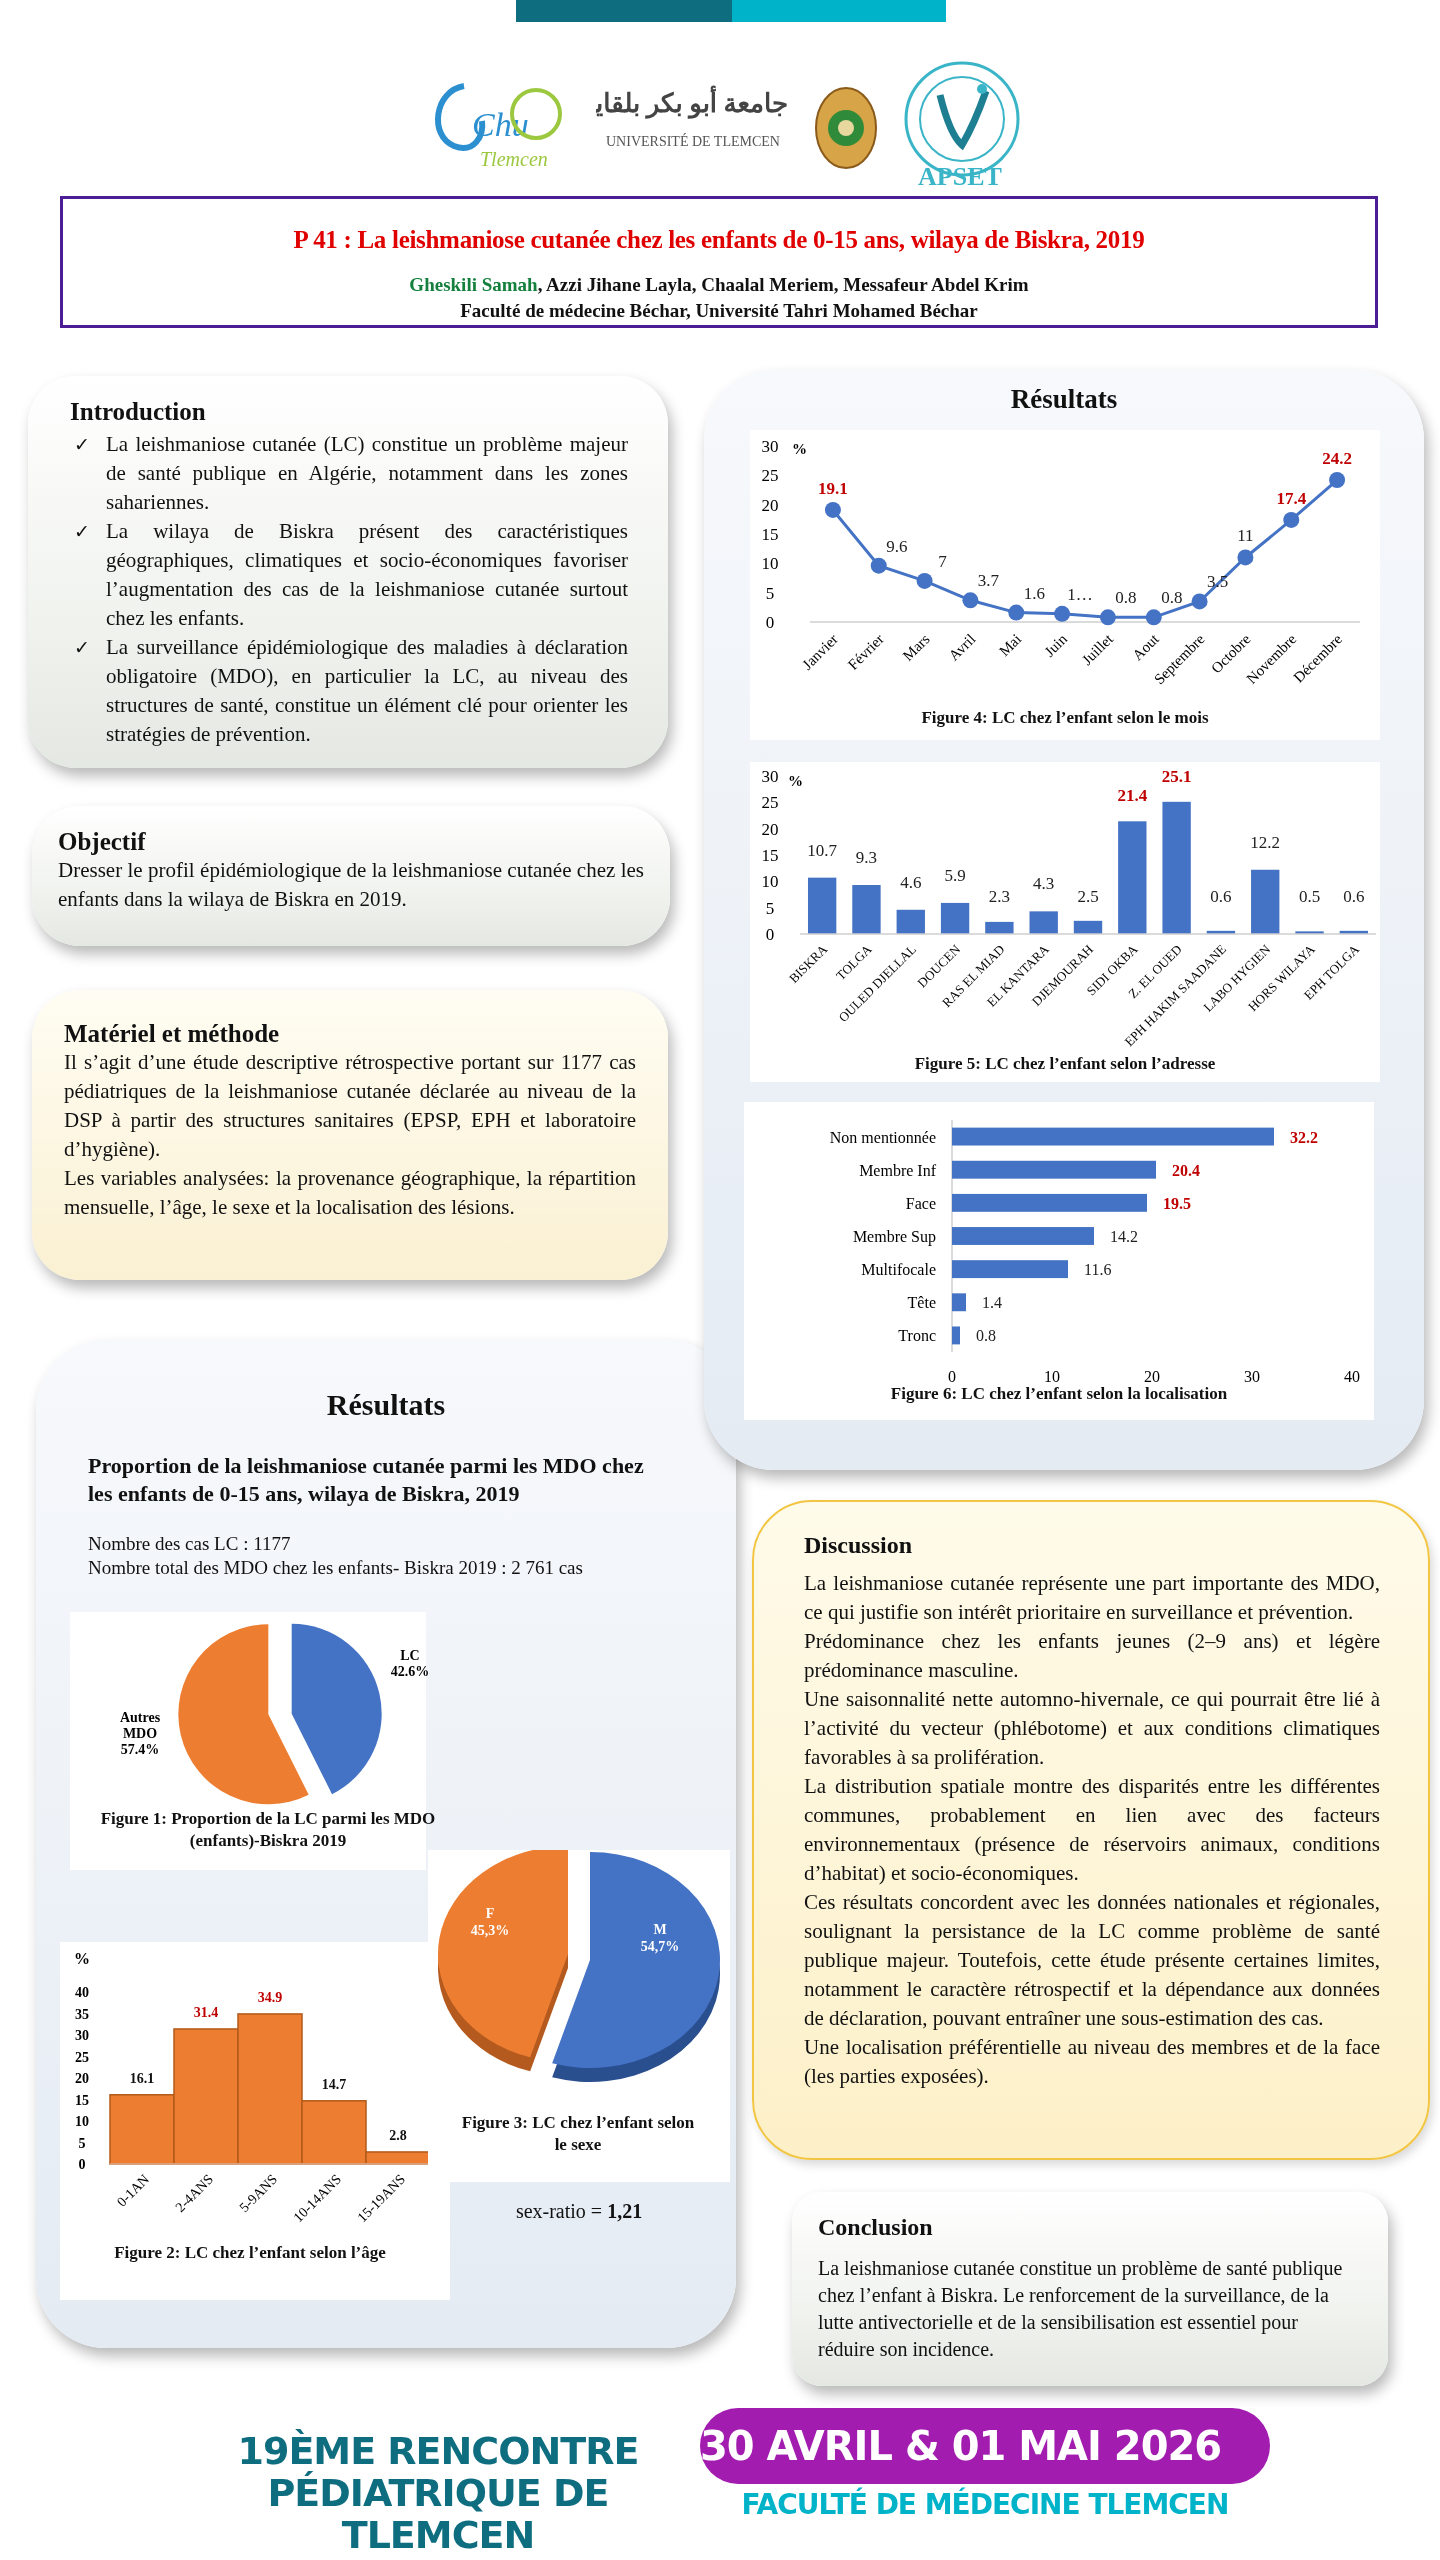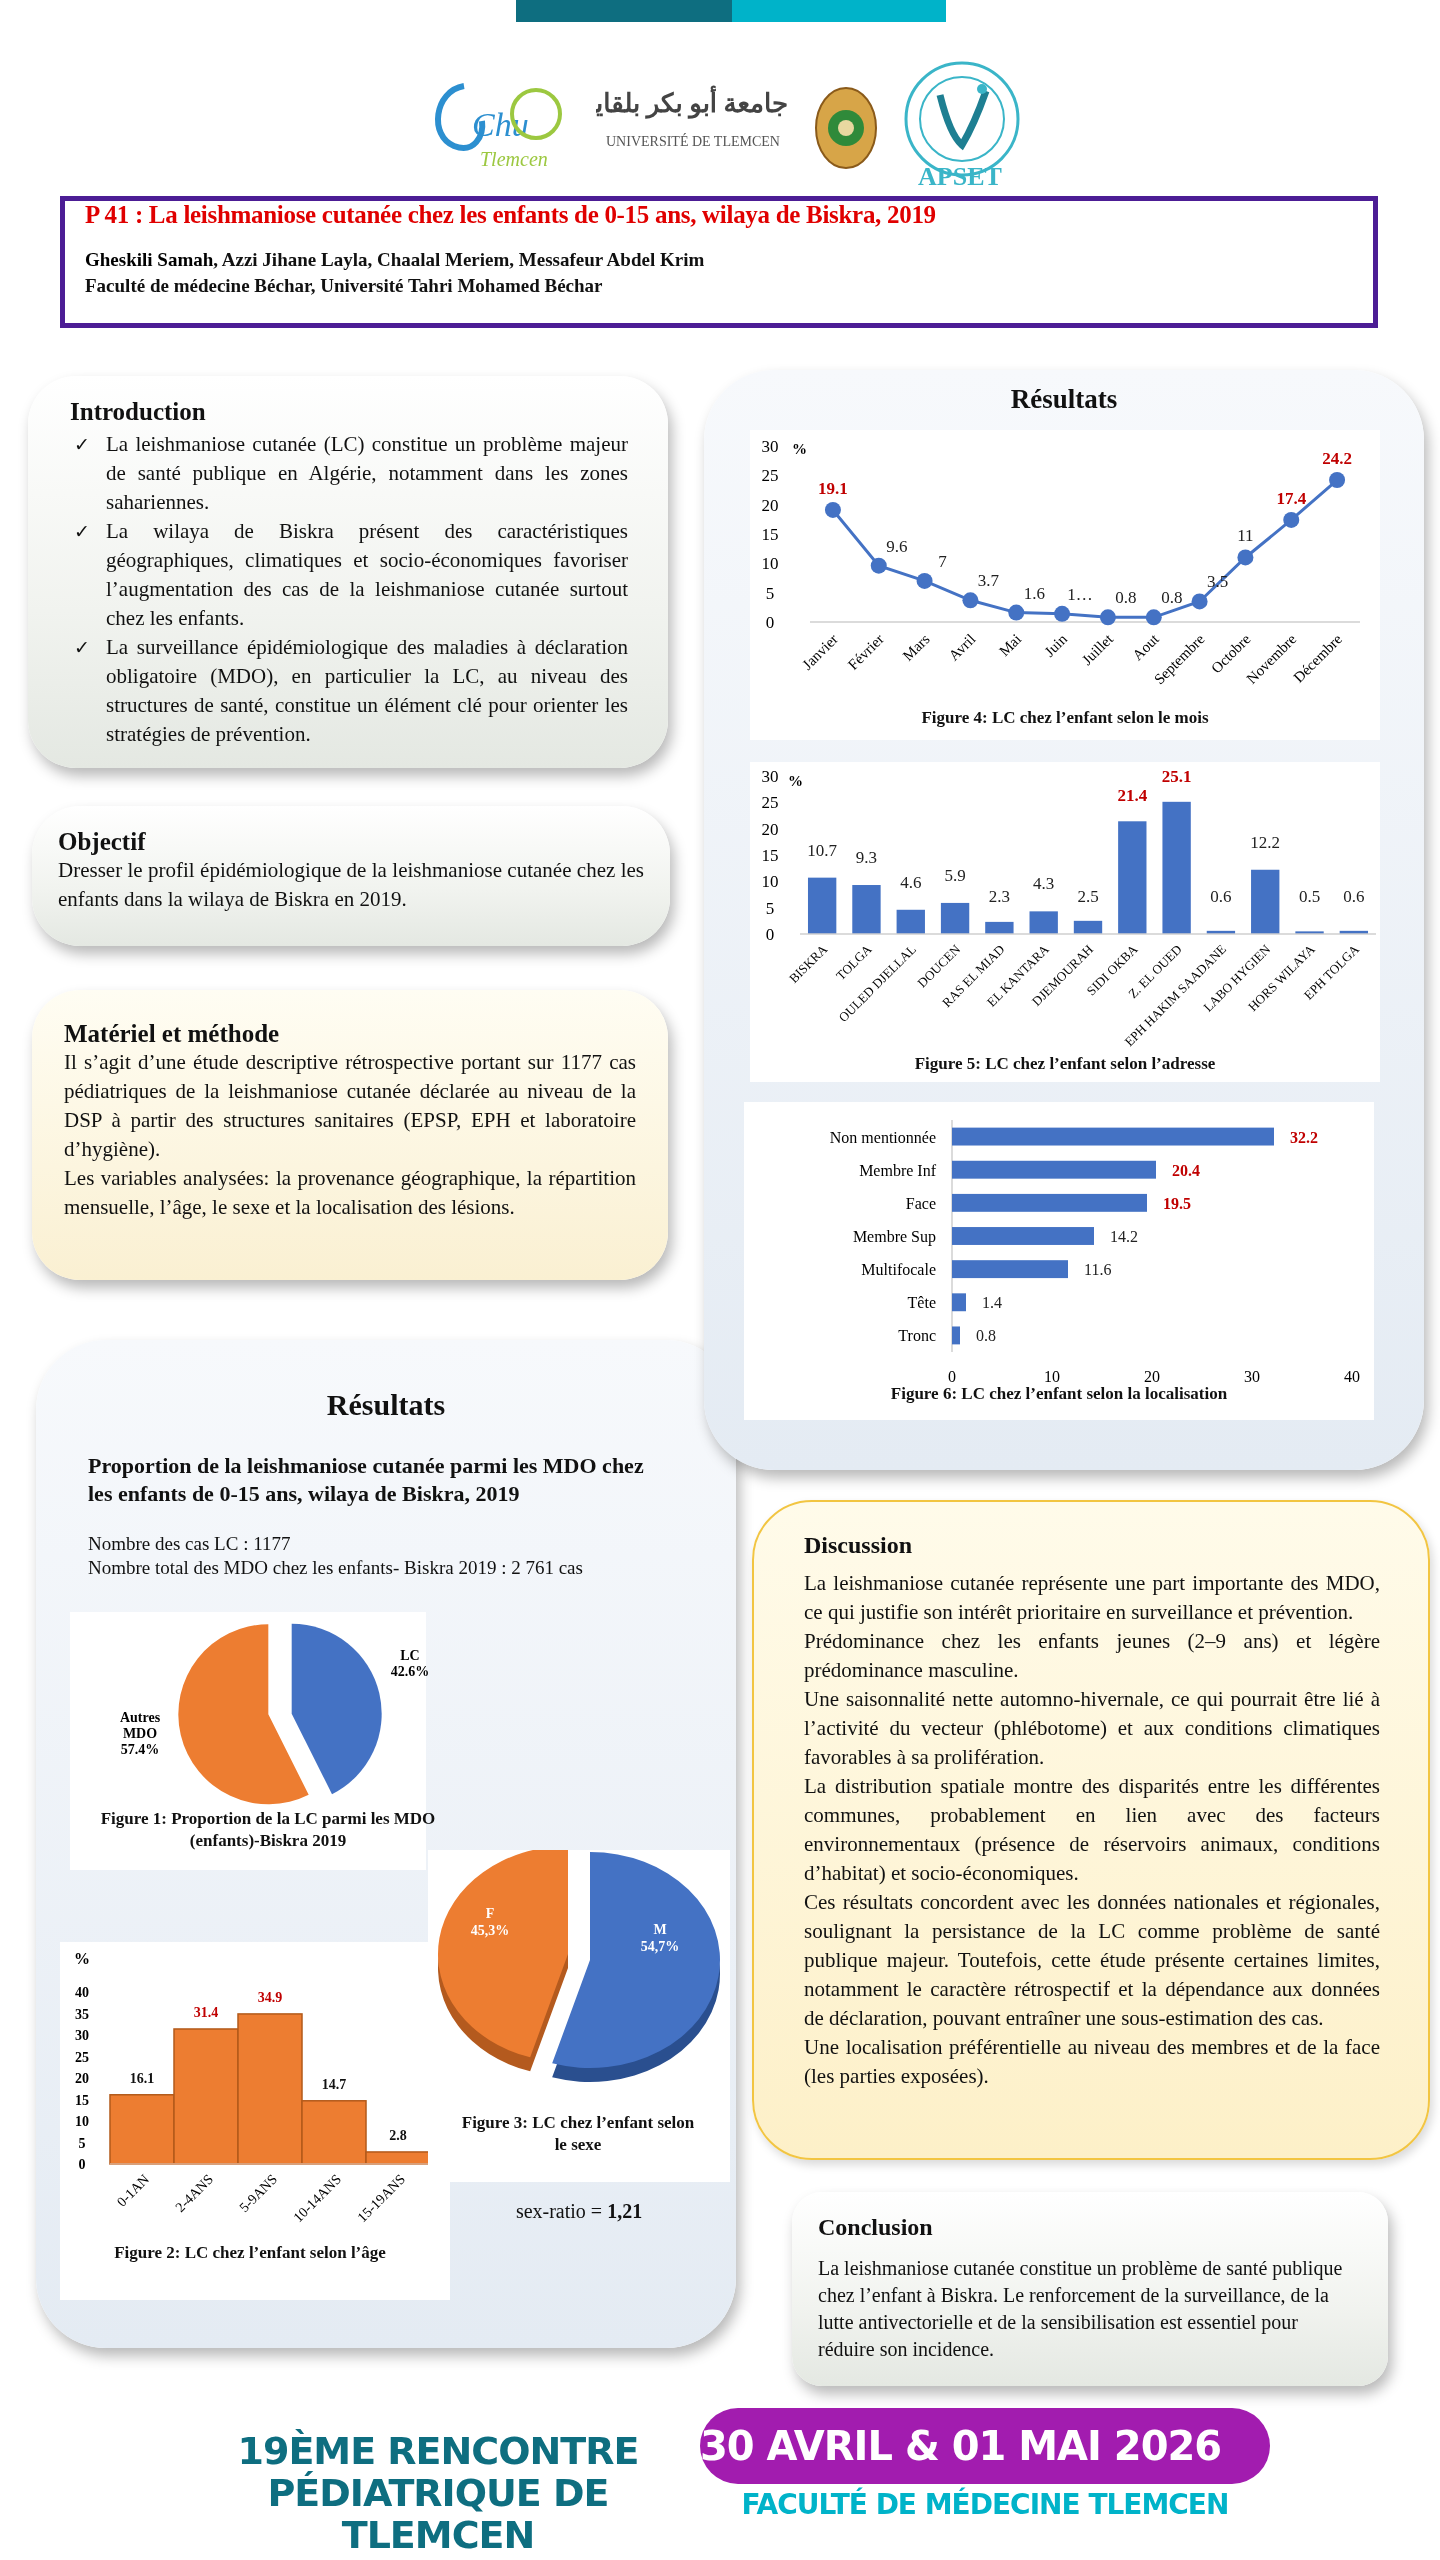--- a/index.html
+++ b/index.html
@@ -16,26 +16,27 @@
   #topbar-b { left: 732px; top: 0; width: 214px; height: 22px; background: #00b3c9; }
 
   
   .logo-chu { left: 424px; top: 66px; width: 140px; height: 110px; }
   .logo-univ { left: 596px; top: 70px; width: 290px; height: 110px; }
   .logo-apset { left: 890px; top: 55px; width: 150px; height: 140px; }
 
   
   #title-box {
     left: 60px; top: 196px; width: 1318px; height: 132px;
-    border: 5px solid #4c1d95; background: #fff;
-    padding: 0 20px;
+    border: 3px solid #4c1d95; background: #fff;
+    padding: 27px 20px;
+    text-align: center;
   }
   #title-box .t { color: #e00000; font-weight: bold; font-size: 25px; letter-spacing: -0.3px; }
   #title-box .auth { margin-top: 20px; font-weight: bold; font-size: 19px; }
-  #title-box .auth .red { color: #000000; }
+  #title-box .auth .red { color: #15803d; }
   #title-box .aff { margin-top: 4px; font-weight: bold; font-size: 19px; }
 
   
   .panel {
     border-radius: 48px;
     box-shadow: 4px 8px 14px rgba(0,0,0,0.28);
     padding: 22px 40px;
   }
   .grey { background: linear-gradient(180deg, #ffffff 0%, #f1f3ef 60%, #e4e8e2 100%); }
   .cream { background: linear-gradient(180deg, #fffdf3 0%, #faf0d2 100%); }

